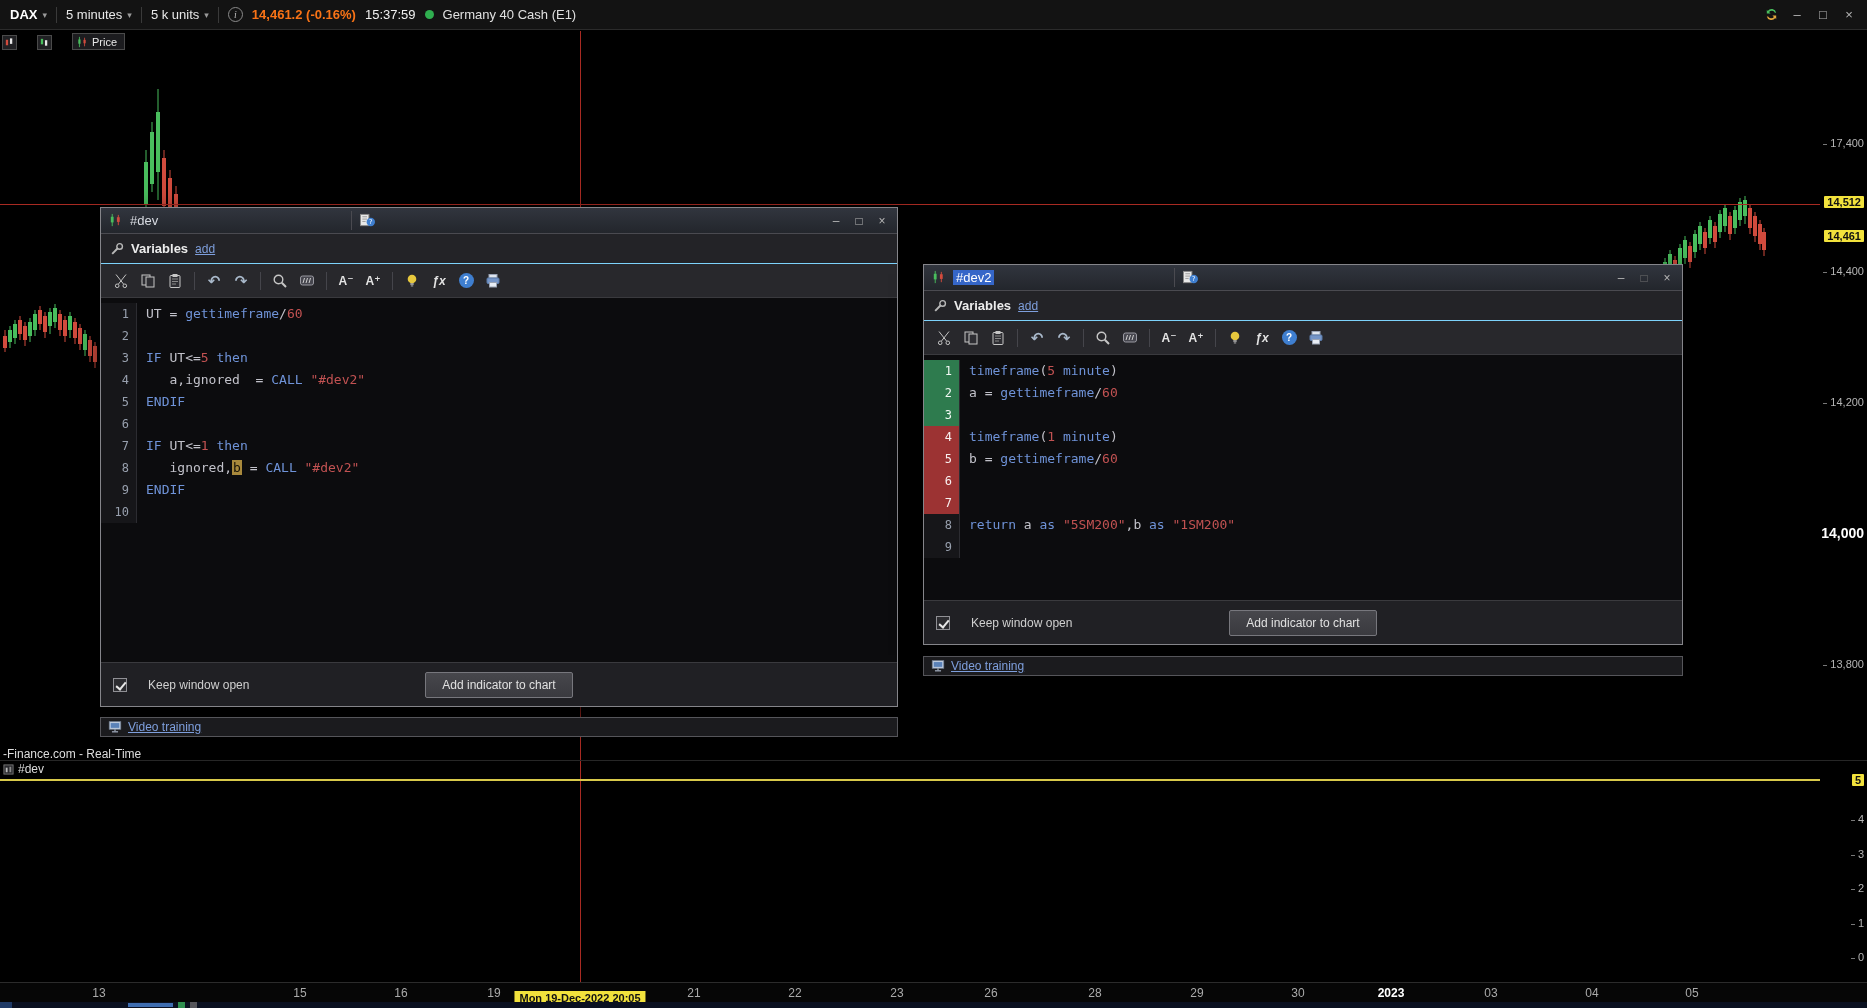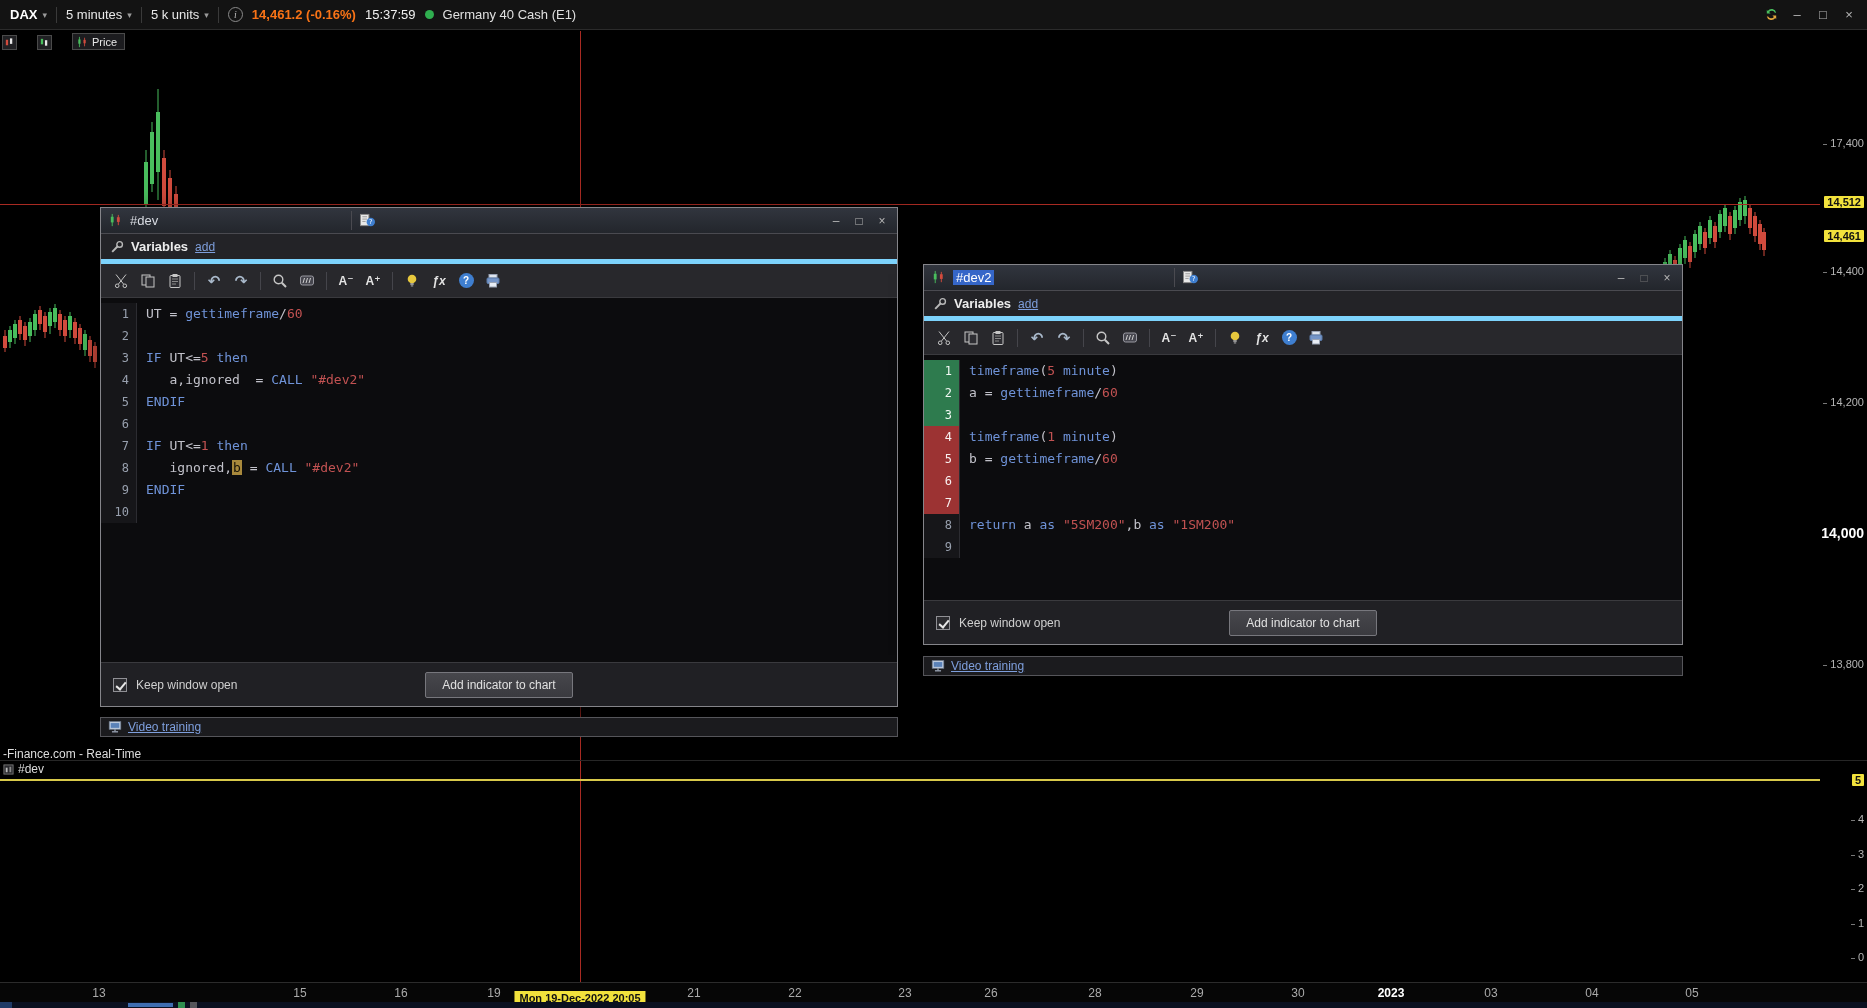--- a/index.html
+++ b/index.html
@@ -68,42 +68,42 @@
 .titlebar{height:26px;flex:none;background:linear-gradient(#31353e,#23262c);
   border-bottom:1px solid #4a4a50;display:flex;align-items:center;gap:7px;padding:0 7px;position:relative}
 .title-text{font-size:13px;color:#d8dbe2}
 .title-text.selected{background:#3566c8;color:#fff;padding:0 3px}
 .title-sep{position:absolute;left:250px;top:3px;bottom:3px;width:1px;background:#4a4a50}
 .title-help{position:absolute;left:258px;top:5px;line-height:0}
 .tb-ctls{margin-left:auto;display:flex;gap:7px}
 .tb-ctls .winctl{font-size:12px}
 .dim{color:#707070}
 .varrow{height:30px;flex:none;display:flex;align-items:center;gap:7px;padding:0 9px;
-  background:#232327;border-bottom:5px solid #7dd3fc}
+  background:#232327;border-bottom:1px solid #7dd3fc}
 .var-label{font-size:13px;font-weight:bold;color:#ececec}
 .add-link{font-size:12px;color:#7e9fdd;text-decoration:underline;cursor:pointer}
 .toolbar{height:34px;flex:none;display:flex;align-items:center;gap:3px;padding:0 8px;
   background:#28282c;border-bottom:1px solid #3a3a3e}
 .tb-btn{width:24px;height:24px;display:inline-flex;align-items:center;justify-content:center;border-radius:2px}
 .tb-sep{width:1px;height:18px;background:#45454b;margin:0 4px}
 .help-badge{display:inline-flex;width:15px;height:15px;border-radius:50%;background:#3f7fd0;
   color:#fff;align-items:center;justify-content:center;font-weight:bold;font-size:10px}
 .code-area{flex:1;background:#0c0c0e;overflow:hidden;padding-top:5px}
 .code-line{display:flex;height:22px;line-height:22px;
   font-family:"DejaVu Sans Mono","Liberation Mono",monospace;font-size:13px}
 .gutter{flex:none;width:36px;text-align:right;padding-right:7px;color:#98a0ae;background:#161619;
   border-right:1px solid #2c2c31;font-size:12px}
 .gutter.g-green{background:#2e7b4e;color:#f2f8f4}
 .gutter.g-red{background:#9c3333;color:#f8f0f0}
 .code-text{padding-left:9px;white-space:pre}
 .tok-k{color:#6f93d8}.tok-p{color:#c2c2ca}.tok-r{color:#c25252}
 .tok-h{background:#a8893c;color:#171207;padding:0 1px}
 .win-footer{height:44px;flex:none;position:relative;display:flex;align-items:center;
   justify-content:center;background:#202024;border-top:1px solid #3a3a3e}
-.chk-group{position:absolute;left:12px;display:flex;align-items:center;gap:9px}
+.chk-group{position:absolute;left:12px;display:flex;align-items:center;gap:21px}
 .checkbox{width:14px;height:14px;background:#2c2c30;border:1px solid #909095;position:relative}
 .checkbox::after{content:"";position:absolute;left:4px;top:1px;width:4px;height:8px;
   border-right:2px solid #e8e8e8;border-bottom:2px solid #e8e8e8;transform:rotate(40deg)}
 .chk-label{font-size:12px;color:#cfcfcf}
 .add-btn{font-size:12px;color:#e0e0e0;background:linear-gradient(#47474c,#3a3a3f);
   border:1px solid #77777d;padding:5px 16px;border-radius:2px;cursor:pointer;
   font-family:"Liberation Sans","DejaVu Sans",sans-serif}
 .video-bar{position:absolute;display:flex;align-items:center;gap:6px;padding:0 7px;
   background:#1b1b1e;border:1px solid #55555a;z-index:10;height:20px}
 #video-dev{left:100px;top:717px;width:798px}
@@ -662,21 +662,21 @@
 
   <div class="time-axis">
     <div class="t-badge" style="left: 580px;">Mon 19-Dec-2022 20:05</div>
   <div class="t-label" style="left: 99px;">13</div>
       <div class="t-label" style="left: 200px; margin-top: 20px;">14</div>
       <div class="t-label" style="left: 300px;">15</div>
       <div class="t-label" style="left: 401px;">16</div>
       <div class="t-label" style="left: 494px;">19</div>
       <div class="t-label" style="left: 694px;">21</div>
       <div class="t-label" style="left: 795px;">22</div>
-      <div class="t-label" style="left: 897px; margin-left: 8px;">23</div>
+      <div class="t-label" style="left: 897px;">23</div>
       <div class="t-label" style="left: 991px;">26</div>
       <div class="t-label" style="left: 1095px;">28</div>
       <div class="t-label" style="left: 1197px;">29</div>
       <div class="t-label" style="left: 1298px;">30</div>
       <div class="t-label bold" style="left: 1391px;">2023</div>
       <div class="t-label" style="left: 1491px;">03</div>
       <div class="t-label" style="left: 1592px;">04</div>
       <div class="t-label" style="left: 1692px;">05</div>
       <div class="t-label" style="left: 1877px;">06</div>
     </div>

